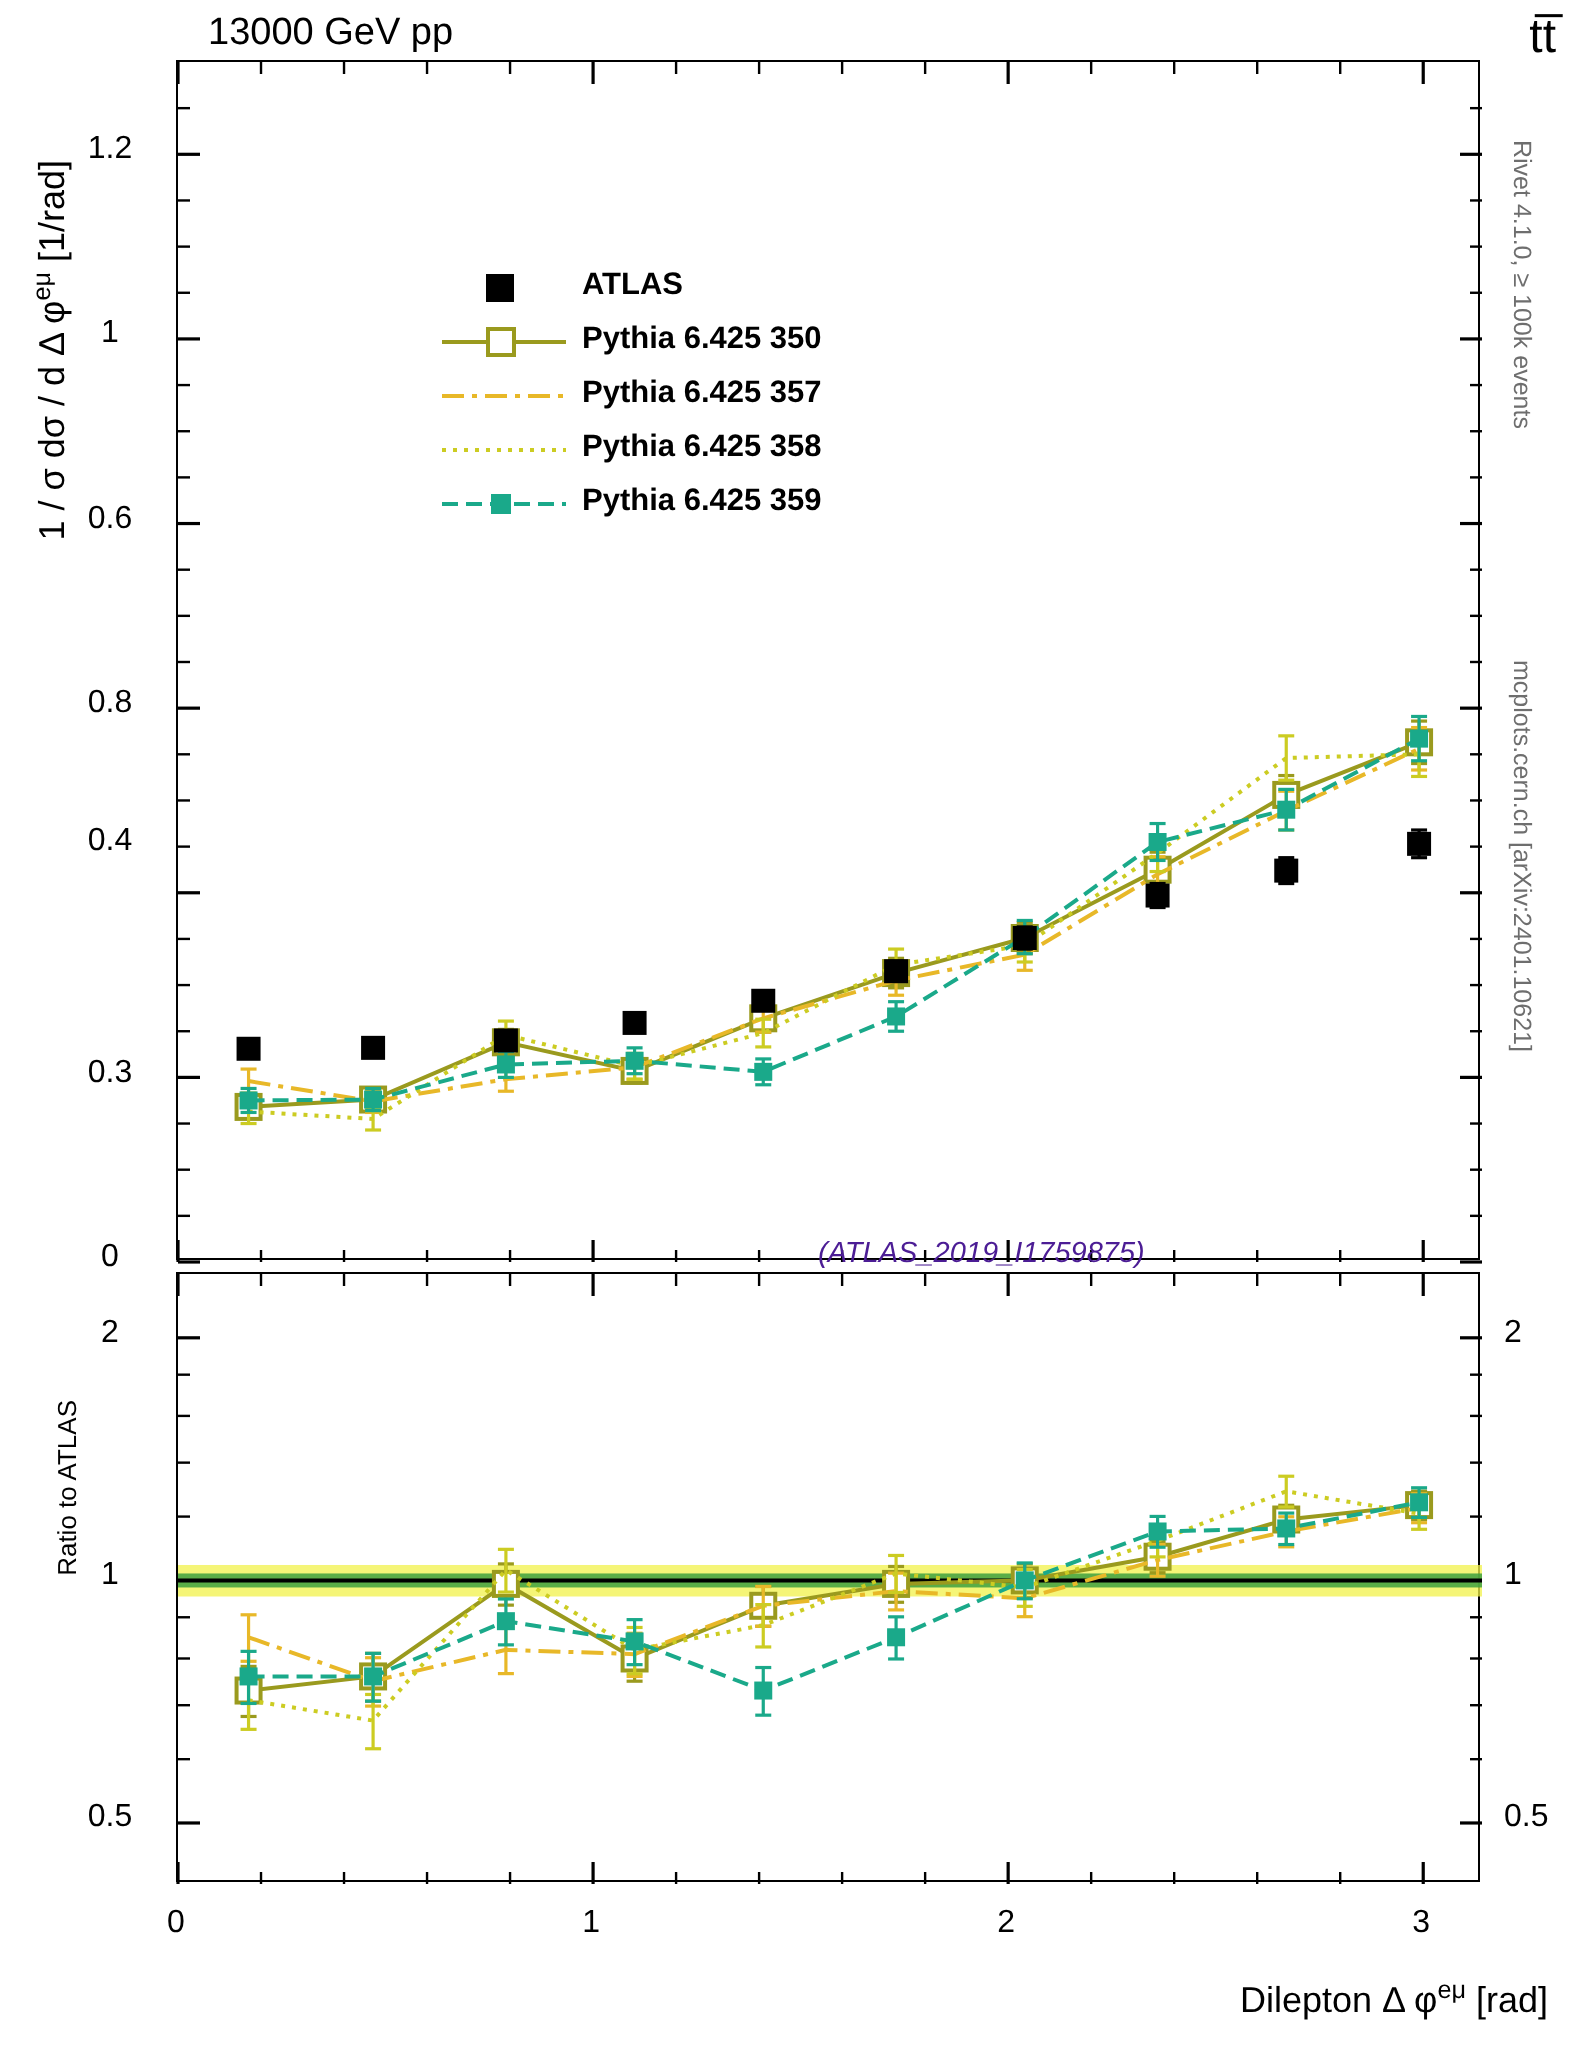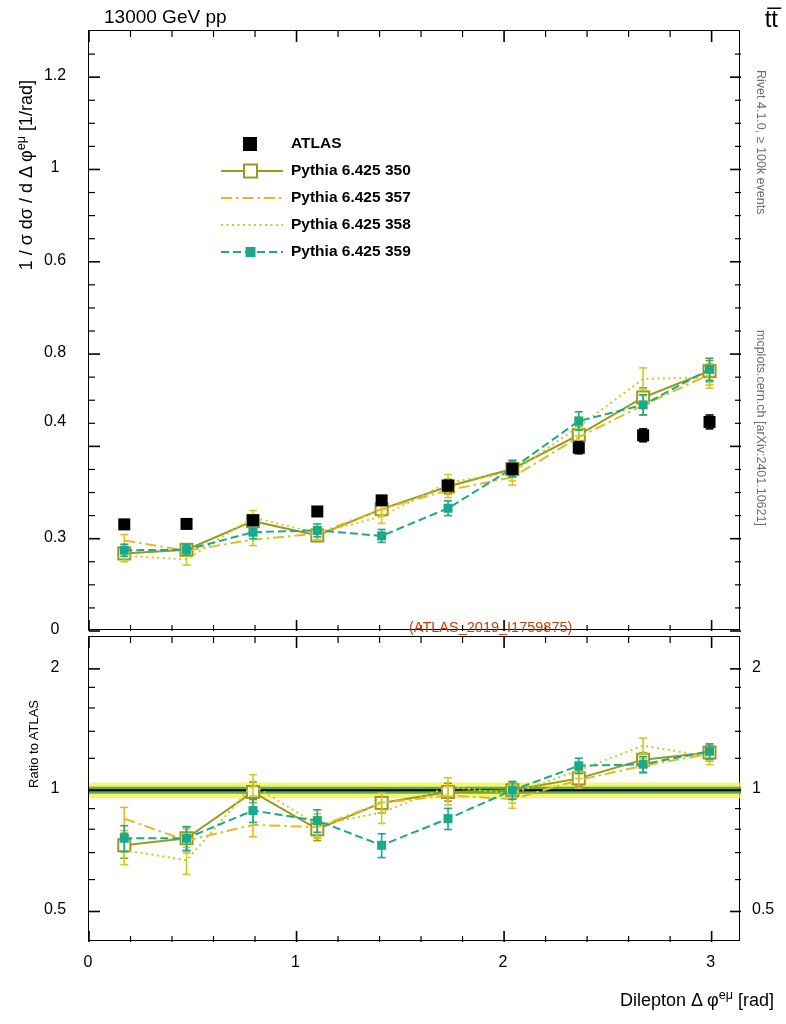--- a/index.html
+++ b/index.html
@@ -20,21 +20,21 @@
   #ratio-panel{position:absolute;left:88px;top:636px;width:652px;height:305px;border:1.6px solid #000;box-sizing:border-box;background:#fff;}
 
   svg{position:absolute;left:0;top:0;overflow:visible;}
 
   
   #legend{position:absolute;left:130px;top:100px;font-size:15.5px;}
   .leg-row{position:relative;height:27px;}
   .leg-label{position:absolute;left:72px;top:3px;white-space:nowrap;font-weight:bold;}
   .leg-mark{position:absolute;left:0;top:0;width:66px;height:26px;}
 
-  #watermark{position:absolute;left:320px;top:588px;font-size:14.5px;color:#c2410c;}
+  #watermark{position:absolute;left:320px;top:588px;font-size:14.5px;color:#4c1d95;font-style:italic;}
 
   #ylabel-main{position:absolute;left:14px;top:80px;transform-origin:0 0;transform:rotate(-90deg) translate(-100%,0);font-size:18px;}
   #ylabel-ratio{position:absolute;left:26px;top:700px;transform-origin:0 0;transform:rotate(-90deg) translate(-100%,0);font-size:13px;}
   #xlabel{position:absolute;right:12px;top:988px;font-size:18px;}
 
   .ytl{position:absolute;font-size:16px;text-align:center;}
   .xtl{position:absolute;font-size:16px;text-align:center;}
   .ytl-r{position:absolute;font-size:16px;text-align:left;}
   sup{font-size:70%;margin-top:41px;}
 </style>

